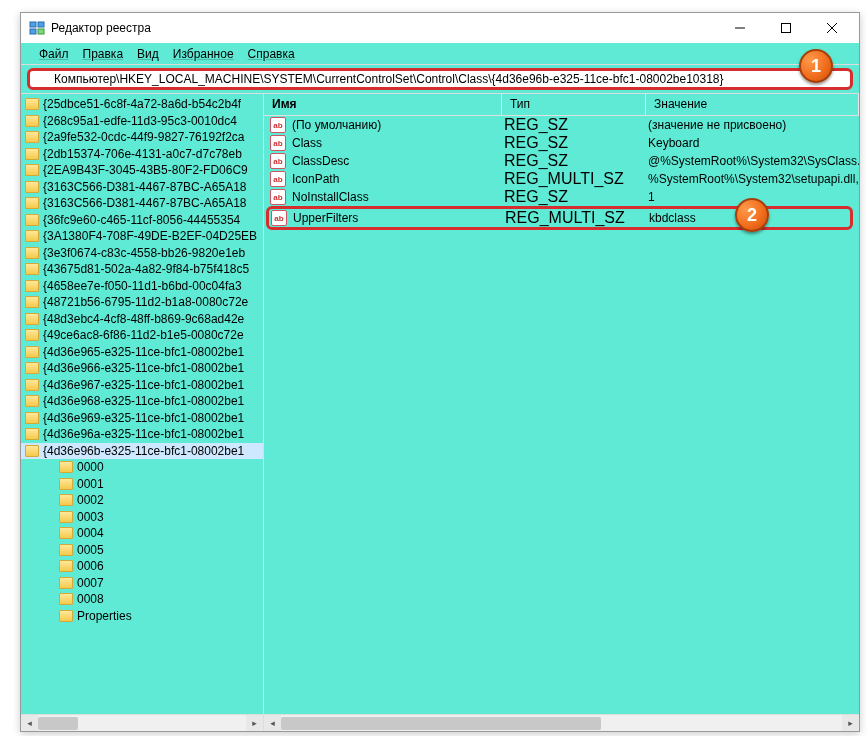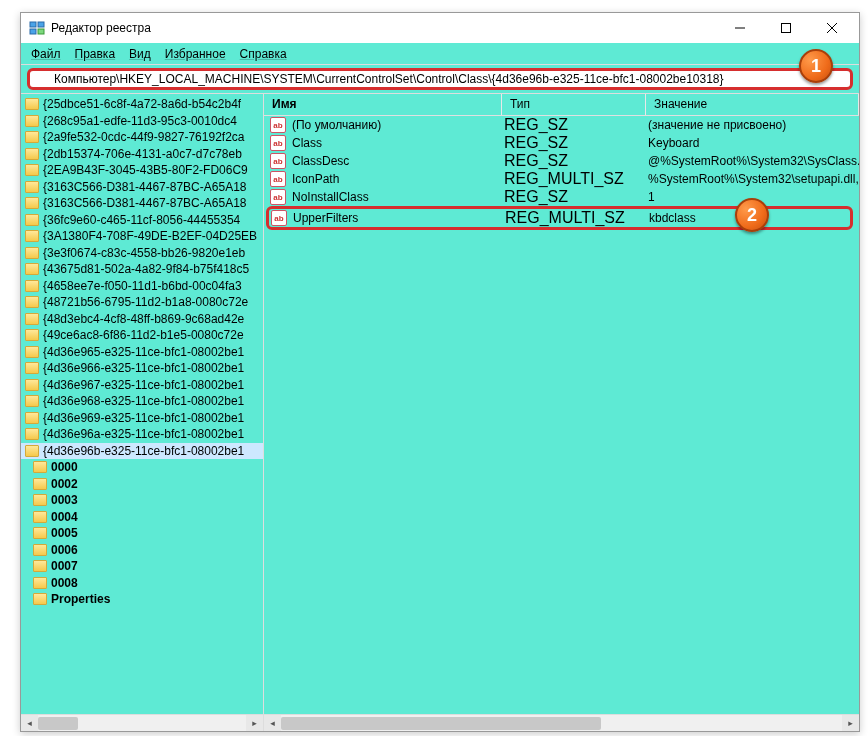--- a/index.html
+++ b/index.html
@@ -3,32 +3,32 @@
 <meta charset="utf-8">
 <style>
 * { box-sizing: border-box; margin: 0; padding: 0; }
 body { font-family: "Segoe UI", Tahoma, sans-serif; font-size: 12px; background: #fff; width: 868px; height: 736px; overflow: hidden; }
 .window { width: 840px; height: 720px; margin: 12px 0 0 20px; border: 1px solid #999; background: #5eead4; display: flex; flex-direction: column; box-shadow: 0 2px 8px rgba(0,0,0,0.2); }
 .titlebar { height: 30px; display: flex; align-items: center; padding: 0 4px; background: #fff; }
 .title-icon { width: 16px; height: 16px; margin: 0 6px 0 4px; display: inline-flex; }
 .title-text { flex: 1; font-size: 12px; }
 .title-btns { display: flex; }
 .title-btn { width: 46px; height: 30px; display: flex; align-items: center; justify-content: center; font-size: 14px; }
-.menubar { height: 22px; display: flex; align-items: center; padding: 0 4px; border-bottom: 1px solid #ddd; }
+.menubar { height: 22px; display: flex; align-items: center; padding: 0 12px; border-bottom: 1px solid #ddd; }
 .menu-item { padding: 1px 8px 1px 6px; font-size: 12px; text-decoration: underline; text-decoration-color: rgba(0,0,0,0.2); cursor: default; }
 .addressbar-wrap { padding: 3px 6px 3px 6px; position: relative; }
 .addressbar { width: 100%; height: 22px; border: 3px solid #d62e2e; border-radius: 6px; padding: 0 24px; font-size: 12px; font-family: inherit; background: #fff; }
 .badge { position: absolute; width: 34px; height: 34px; border-radius: 50%; color: #fff; font-weight: bold; font-size: 18px; display: flex; align-items: center; justify-content: center; background: radial-gradient(circle at 30% 30%, #ff9a4a, #ef6b1a 60%, #c54e0e); border: 2px solid #a83f0a; box-shadow: 0 2px 3px rgba(0,0,0,0.4); }
 .badge1 { top: -16px; right: 26px; }
 .content { flex: 1; display: flex; border-top: 1px solid #ddd; overflow: hidden; }
 .tree { width: 243px; border-right: 1px solid #ddd; overflow: hidden; display: flex; flex-direction: column; position: relative; }
 .tree-body { flex: 1; overflow: hidden; padding: 2px 0; }
 .tree-row { height: 16.5px; display: flex; align-items: center; padding-left: 4px; white-space: nowrap; overflow: hidden; }
 .tree-row.selected { background: #cde8ff; }
-.tree-row.sub { padding-left: 12px; font-weight: bold; }
+.tree-row.sub { padding-left: 38px; }
 .folder-icon { width: 14px; height: 12px; margin-right: 4px; background: linear-gradient(#ffe89a, #f5c94b); border: 1px solid #d4a93a; border-radius: 1px; flex-shrink: 0; }
 .tree-label { font-size: 12px; overflow: hidden; text-overflow: clip; }
 .hscroll { height: 17px; background: #f0f0f0; border-top: 1px solid #ddd; display: flex; align-items: center; }
 .hscroll-btn { width: 17px; height: 17px; background: #e8e8e8; display: flex; align-items: center; justify-content: center; font-size: 9px; color: #555; }
 .hscroll-track { flex: 1; height: 17px; position: relative; }
 .hscroll-thumb { position: absolute; left: 0; top: 2px; height: 13px; width: 40px; background: #c8c8c8; border-radius: 2px; }
 .vals { flex: 1; overflow: hidden; display: flex; flex-direction: column; position: relative; }
 .vals-head { height: 22px; display: flex; border-bottom: 1px solid #e0e0e0; }
 .vals-head-cell { padding: 3px 8px; font-size: 12px; border-right: 1px solid #e8e8e8; }
 .col-name { width: 238px; font-weight: bold; }
@@ -184,20 +184,24 @@
         <div class="tree-row selected">
             <span class="folder-icon"></span>
             <span class="tree-label">{4d36e96b-e325-11ce-bfc1-08002be1</span>
           </div>
         <div class="tree-row sub">
             <span class="folder-icon"></span>
             <span class="tree-label">0000</span>
           </div>
         <div class="tree-row sub">
             <span class="folder-icon"></span>
+            <span class="tree-label">0001</span>
+          </div>
+        <div class="tree-row sub">
+            <span class="folder-icon"></span>
             <span class="tree-label">0002</span>
           </div>
         <div class="tree-row sub">
             <span class="folder-icon"></span>
             <span class="tree-label">0003</span>
           </div>
         <div class="tree-row sub">
             <span class="folder-icon"></span>
             <span class="tree-label">0004</span>
           </div>

